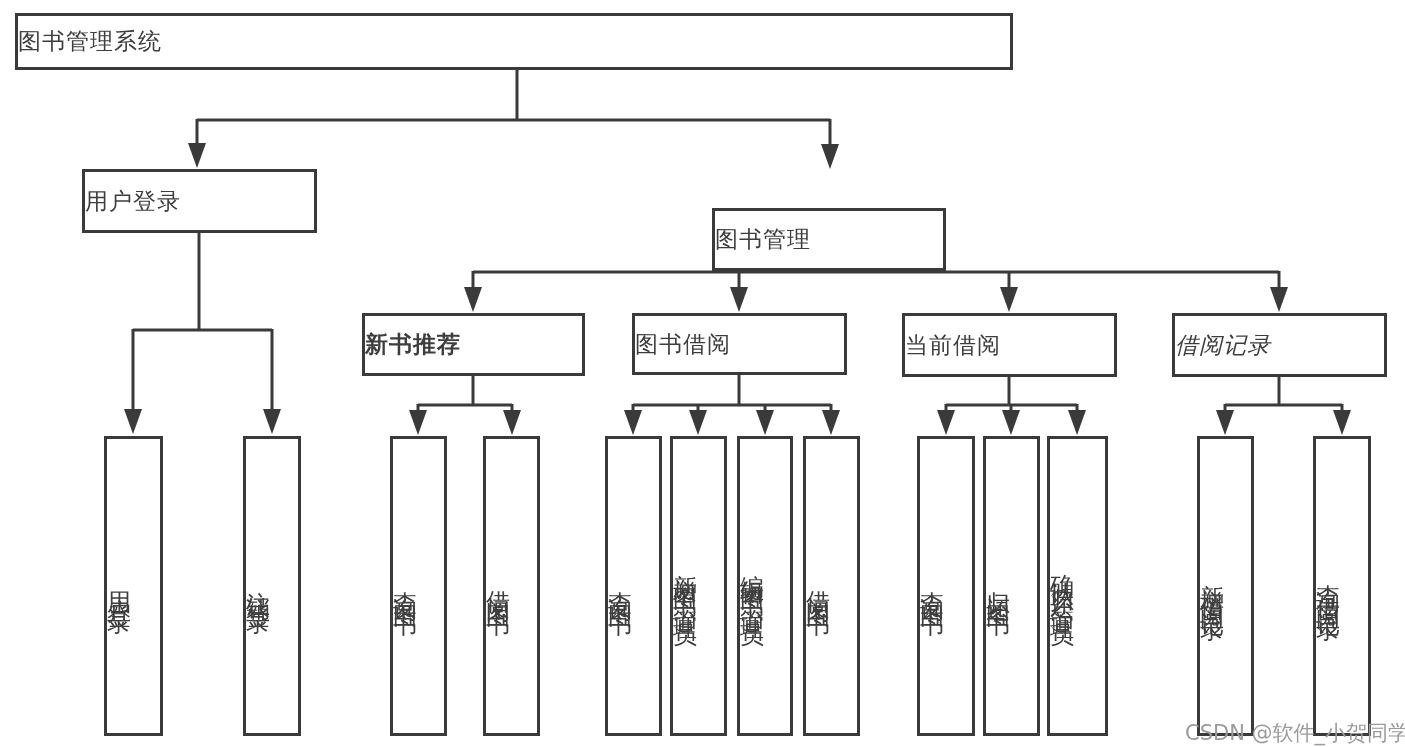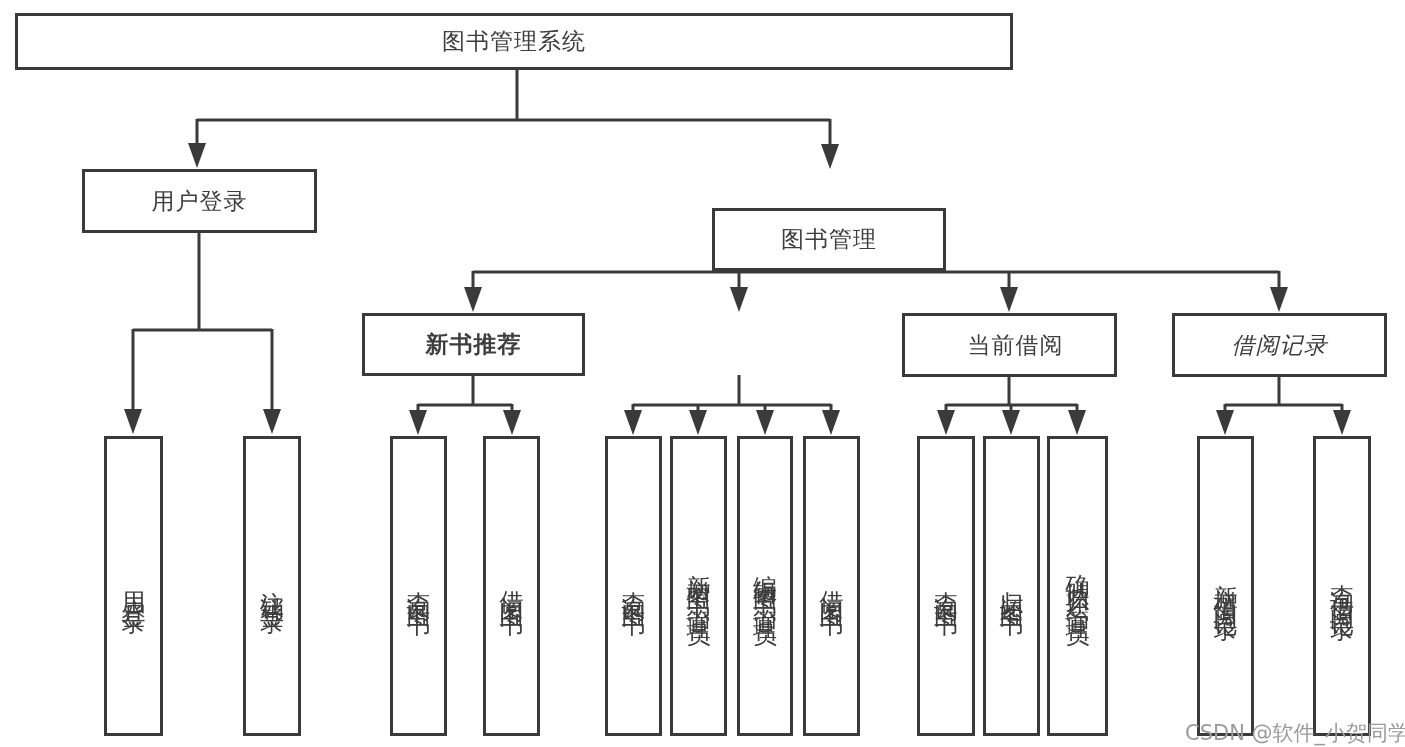--- a/index.html
+++ b/index.html
@@ -9,21 +9,21 @@
     background:#ffffff;
     font-family:"DejaVu Sans","Liberation Sans",sans-serif;
     overflow:hidden;
   }
   #wires{position:absolute;left:0;top:0;width:1405px;height:747px;}
   .node{
     position:absolute;
     box-sizing:border-box;
     border:3px solid #3a3a3a;
     background:#ffffff;
-    display:flex;align-items:center;justify-content:center;
+    display:flex;align-items:center;
     color:#3d3d3d;
   }
   .hlabel{
     font-size:23px;
     letter-spacing:1px;
     color:#3d3d3d;
     white-space:nowrap;
   }
   .leaf{height:300px;}
   .vtext{
@@ -122,21 +122,24 @@
   <div class="node" style="left:82px;top:169px;width:235px;height:64px;">
     <span class="hlabel">用户登录</span>
   </div>
   <div class="node" style="left:712px;top:170px;width:234px;height:63px;margin-top:38px;">
     <span class="hlabel">图书管理</span>
   </div>
 
   <div class="node" style="left:362px;top:313px;width:223px;height:63px;font-weight:bold;">
     <span class="hlabel">新书推荐</span>
   </div>
-  <div class="node" style="left:902px;top:313px;width:215px;height:64px;padding-left:12px;">
+  <div class="node" style="left:632px;top:313px;width:215px;height:62px;">
+    <span class="hlabel">图书借阅</span>
+  </div>
+  <div class="node" style="left:902px;top:313px;width:215px;height:64px;">
     <span class="hlabel">当前借阅</span>
   </div>
   <div class="node" style="left:1172px;top:313px;width:215px;height:64px;font-style:italic;">
     <span class="hlabel">借阅记录</span>
   </div>
 
   <div class="node leaf" style="left:104px;top:436px;width:59px;">
     <span class="vtext">用户登录</span>
   </div>
   <div class="node leaf" style="left:243px;top:436px;width:58px;">

